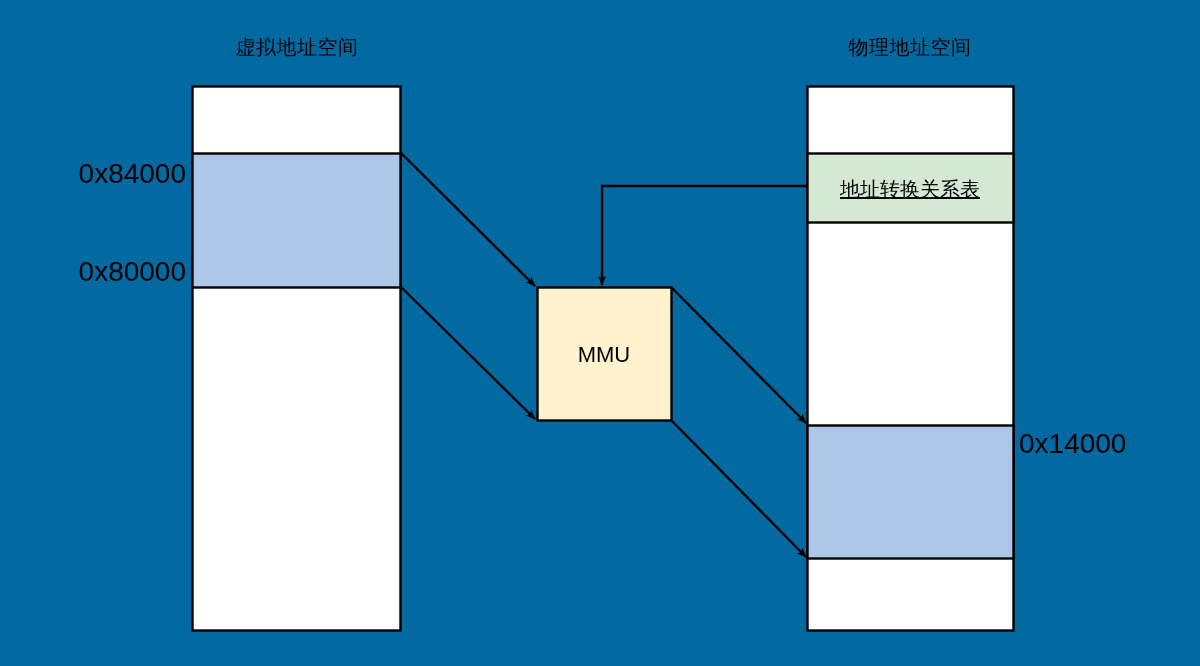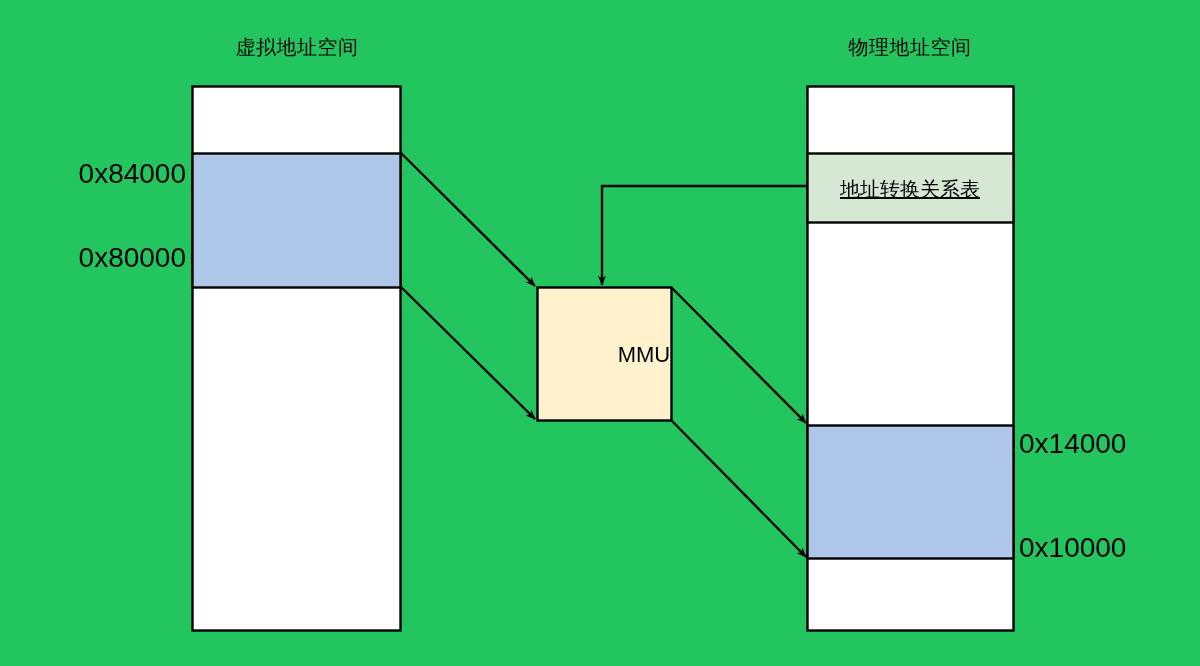--- a/index.html
+++ b/index.html
@@ -7,21 +7,21 @@
     padding: 0;
     background: #ffffff;
   }
   body {
     font-family: "Liberation Sans", "DejaVu Sans", sans-serif;
   }
   #canvas {
     position: relative;
     width: 1200px;
     height: 666px;
-    background: #22c55e;
+    background: #0369a1;
     overflow: hidden;
   }
   #canvas svg.layer {
     position: absolute;
     left: 0;
     top: 0;
     width: 1200px;
     height: 666px;
   }
   .dgm-title {
@@ -95,23 +95,22 @@
 
     <polyline points="806,186 602,186 602,285" fill="none" stroke="#000000" stroke-width="2.4" marker-end="url(#arrowhead)"></polyline>
   </svg>
 
   <div class="dgm-title" style="left:192px; top:34px; width:210px;">虚拟地址空间</div>
 
   <div class="dgm-title" style="left:807px; top:34px; width:206px;">物理地址空间</div>
 
   <div class="addr-label addr-left" style="left:0px; top:158px; width:186px;">0x84000</div>
 
-  <div class="addr-label addr-left" style="left:0px; top:242px; width:186px;">0x80000</div>
+  <div class="addr-label addr-left" style="left:0px; top:256px; width:186px;">0x80000</div>
 
   <div class="addr-label addr-right" style="left:1019px; top:428px; width:180px;">0x14000</div>
 
-  <div class="addr-label addr-right" style="left:1019px; top:532px; width:180px;">0x10000</div>
 
   <div class="box-label" style="left:807px; top:176px; width:206px;text-decoration:underline;">地址转换关系表</div>
 
-  <div class="mmu-label" style="left:537px; top:342px; width:134px;margin-left:40px;">MMU</div>
+  <div class="mmu-label" style="left:537px; top:342px; width:134px;">MMU</div>
 
 </div>
 
 </body></html>

